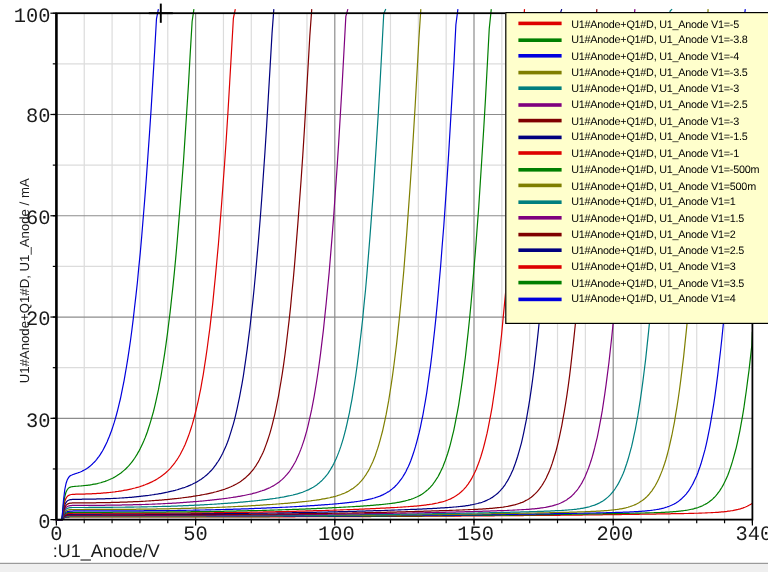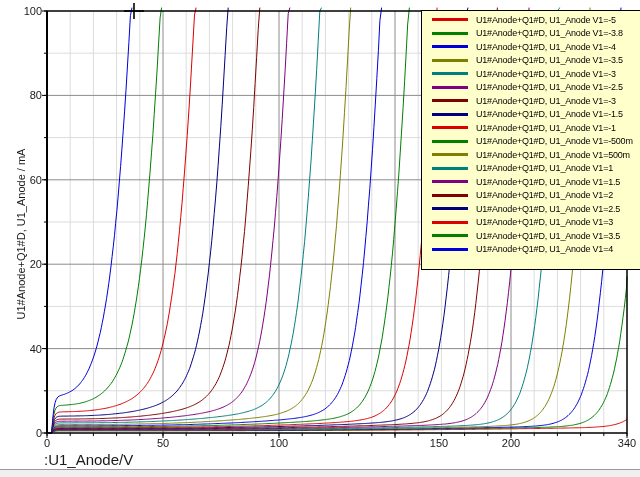--- a/index.html
+++ b/index.html
@@ -1,18 +1,18 @@
 <!DOCTYPE html>
 <html><head>
 <meta charset="utf-8">
 <style>
   html,body{margin:0;padding:0;background:#fff;}
   .screen{position:relative;width:640px;height:477px;background:#ffffff;
           font-family:"Liberation Sans", sans-serif;overflow:hidden;}
-  .tick-label{position:absolute;font-size:11px;color:#1a1a1a;white-space:nowrap;}
+  .tick-label{position:absolute;font-size:17px;color:#1a1a1a;white-space:nowrap;font-family:Liberation Mono, monospace;}
   .ylab{position:absolute;left:-129px;top:228px;width:300px;text-align:center;
         font-size:11px;color:#1a1a1a;transform:rotate(-90deg);white-space:nowrap;}
   .xlab{position:absolute;left:44px;top:451px;font-size:15px;color:#1a1a1a;}
   .perdiv{position:absolute;left:540px;top:478px;width:87px;text-align:center;
           font-size:11px;color:#1a1a1a;}
   .legend{position:absolute;left:421px;top:10px;width:228px;height:260px;
           background:#ffffcc;border:1px solid #000;box-sizing:border-box;
           padding-top:2px;z-index:5;}
   .legend-row{display:flex;align-items:center;height:13.5px;}
   .legend-swatch{width:36px;height:3px;margin:0 8px 0 10px;flex:0 0 36px;}
@@ -210,22 +210,22 @@
       <div class="legend-row">
         <div class="legend-swatch" style="background: rgb(0, 0, 221);"></div>
         <span class="legend-label">U1#Anode+Q1#D, U1_Anode V1=4</span>
       </div>
     </div>
 
   <div class="statusbar"></div>
 <div class="tick-label" style="left: 33px; top: 437px; width: 28px; text-align: center;">0</div>
     <div class="tick-label" style="left: 149px; top: 437px; width: 28px; text-align: center;">50</div>
     <div class="tick-label" style="left: 265px; top: 437px; width: 28px; text-align: center;">100</div>
-    <div class="tick-label" style="left: 381px; top: 437px; width: 28px; text-align: center; margin-left: 44px;">150</div>
+    <div class="tick-label" style="left: 381px; top: 437px; width: 28px; text-align: center;">150</div>
     <div class="tick-label" style="left: 497px; top: 437px; width: 28px; text-align: center;">200</div>
     <div class="tick-label" style="left: 613px; top: 437px; width: 28px; text-align: center;">340</div>
     <div class="tick-label" style="left: 8px; top: 427px; width: 34px; text-align: right;">0</div>
-    <div class="tick-label" style="left: 8px; top: 342.6px; width: 34px; text-align: right;">40</div>
+    <div class="tick-label" style="left: 8px; top: 342.6px; width: 34px; text-align: right;">30</div>
     <div class="tick-label" style="left: 8px; top: 258.2px; width: 34px; text-align: right;">20</div>
     <div class="tick-label" style="left: 8px; top: 173.8px; width: 34px; text-align: right;">60</div>
     <div class="tick-label" style="left: 8px; top: 89.4px; width: 34px; text-align: right;">80</div>
     <div class="tick-label" style="left: 8px; top: 5px; width: 34px; text-align: right;">100</div>
   </div>
 
 </body></html>

